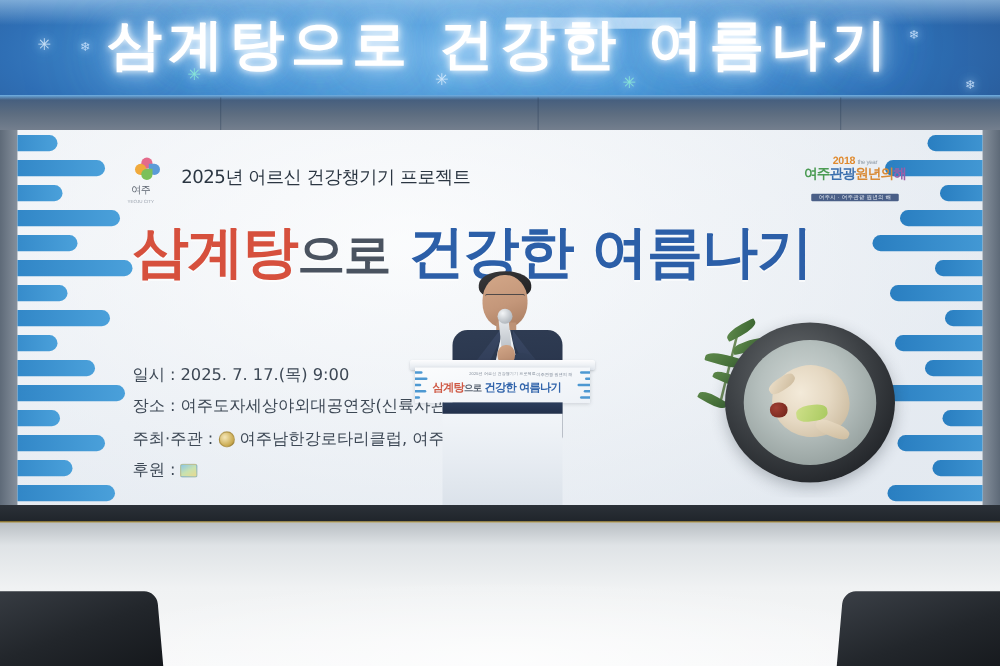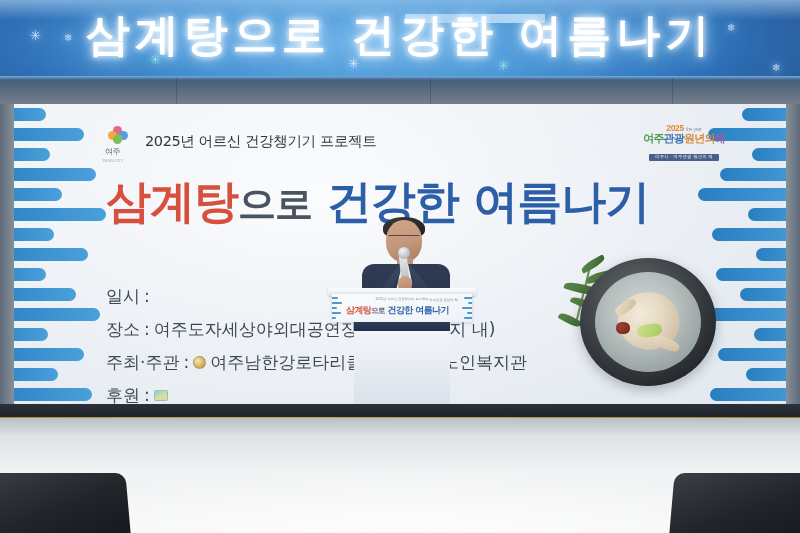--- a/index.html
+++ b/index.html
@@ -124,22 +124,22 @@
     font-size: 45px; font-weight: bold; letter-spacing: -1px;
     font-family: "DejaVu Sans", sans-serif; white-space: nowrap;
     text-shadow: 0 1px 0 rgba(255,255,255,.6);
   }
   .headline .red  { color: #d6503d; }
   .headline .gray { color: #4a5360; font-size: 38px; }
   .headline .blue { color: #2c5fa8; }
 
   
   .details {
-    position: absolute; left: 92px; top: 176px;
-    font-size: 17px; color: #3d4855; line-height: 1.95;
+    position: absolute; left: 92px; top: 184px;
+    font-size: 13px; color: #3d4855; line-height: 1.95;
     font-family: "DejaVu Sans", sans-serif; white-space: nowrap;
   }
   .details .row { display: flex; align-items: center; gap: 4px; }
   .dot-logo {
     display: inline-block; width: 13px; height: 13px; border-radius: 50%;
     background: radial-gradient(circle at 35% 35%, #f5e7b8, #c9a94e 70%, #9a7f33);
     border: 1px solid rgba(120,100,50,.35);
     flex: none;
   }
   .sq-logo {
@@ -415,37 +415,38 @@
         <div class="petal" style="left:6px;  top:5px;  background:#f0a93c; transform:rotate(-90deg);"></div>
         <div class="petal" style="left:11px; top:9px;  background:#7bc05a; transform:rotate(180deg);"></div>
         <div class="lbl">여주</div>
         <div class="lbl-sub">YEOJU CITY</div>
       </div>
       <div class="proj-title">2025년 어르신 건강챙기기 프로젝트</div>
     </div>
 
     <div class="tour-logo">
       <div class="t1">
-        <span>2025</span>
+        <span>2018</span>
         <small>the year</small>
       </div>
       <div class="t2">
         <span class="g">여주</span><span class="b">관광</span><span class="o">원년의</span><span class="p">해</span>
       </div>
       <div class="t3">여주시 · 여주관광 원년의 해</div>
     </div>
 
     <div class="headline">
       <span class="red">삼계탕</span><span class="gray">으로</span> <span class="blue">건강한 여름나기</span>
     </div>
 
     <div class="details">
       <div class="row">
         <span>일시</span>
         <span>:</span>
+        <span>2025. 7. 17.(목) 9:00</span>
       </div>
       <div class="row">
         <span>장소</span>
         <span>:</span>
         <span>여주도자세상야외대공연장(신륙사관광지 내)</span>
       </div>
       <div class="row">
         <span>주최·주관</span>
         <span>:</span>
         <span class="dot-logo"></span>

